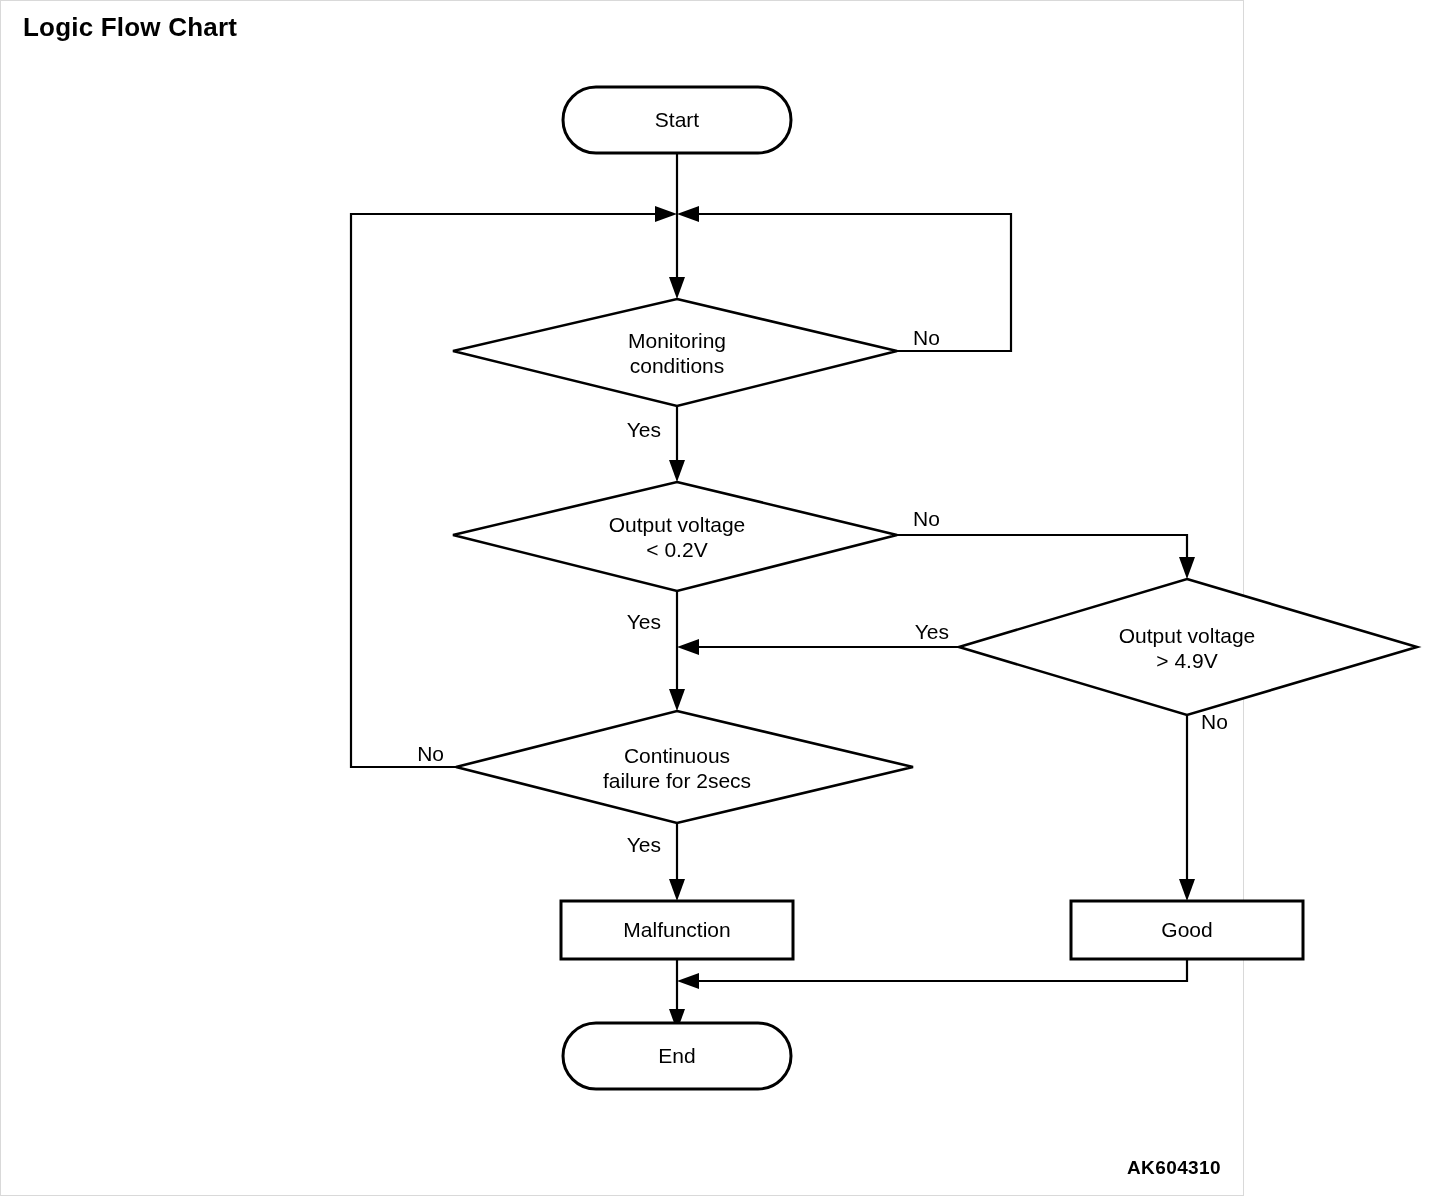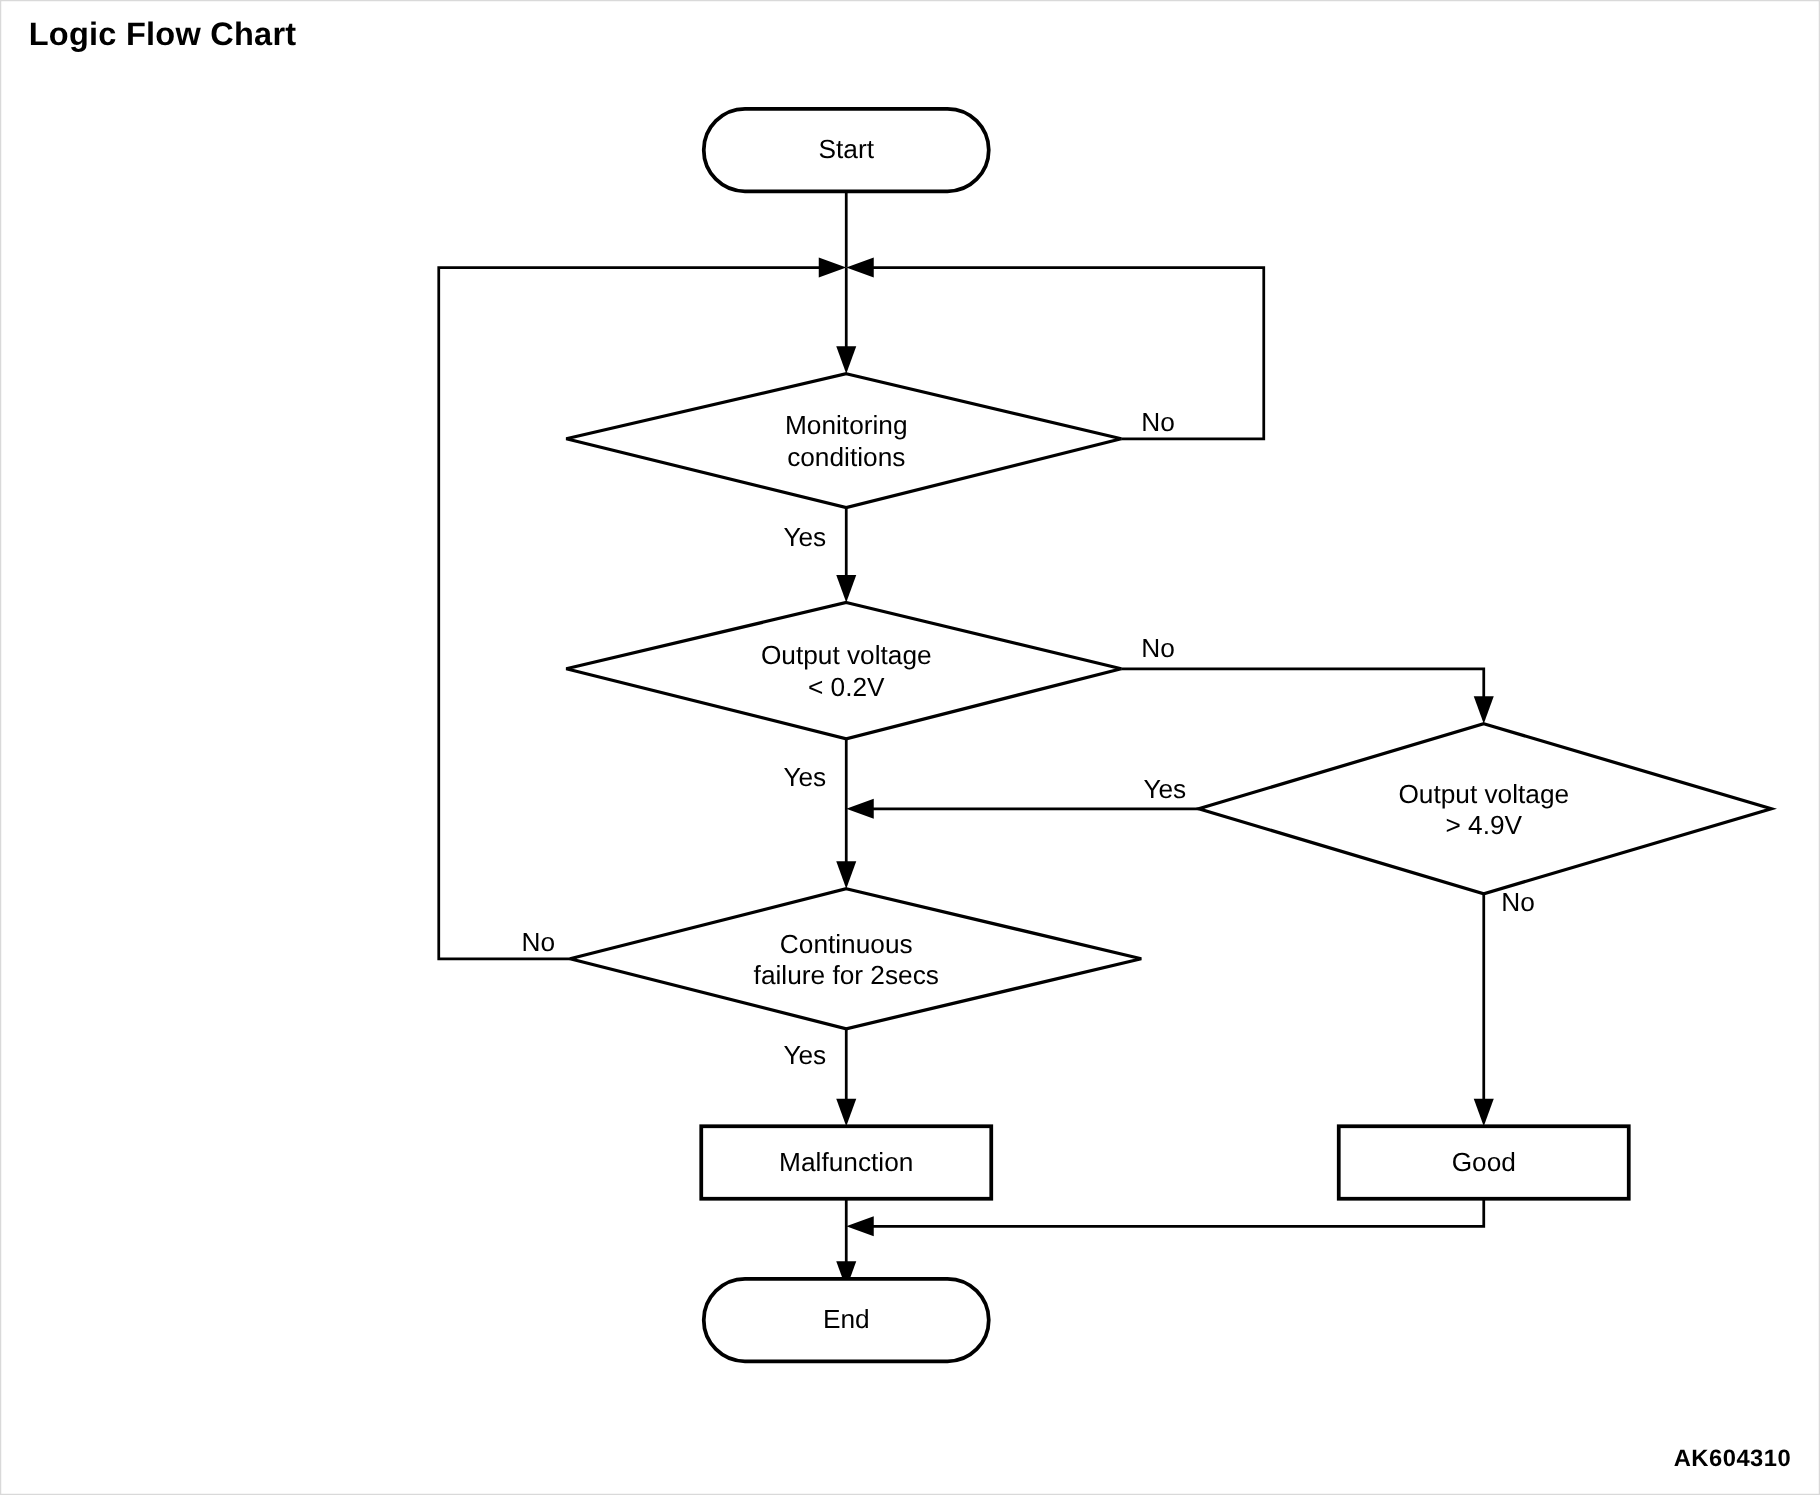--- a/index.html
+++ b/index.html
@@ -12,21 +12,21 @@
     width: 1456px;
     height: 1196px;
     position: relative;
     font-family: "Liberation Sans", sans-serif;
     color: #000000;
     overflow: hidden;
   }
   #page {
     position: absolute;
     left: 0; top: 0;
-    width: 1456px;
+    width: 1244px;
     height: 1196px;
     box-sizing: border-box;
     border: 1px solid #d9d9d9;
     background: #ffffff;
   }
   #page-title {
     position: absolute;
     left: 22px;
     top: 12px;
     font-size: 26px;

